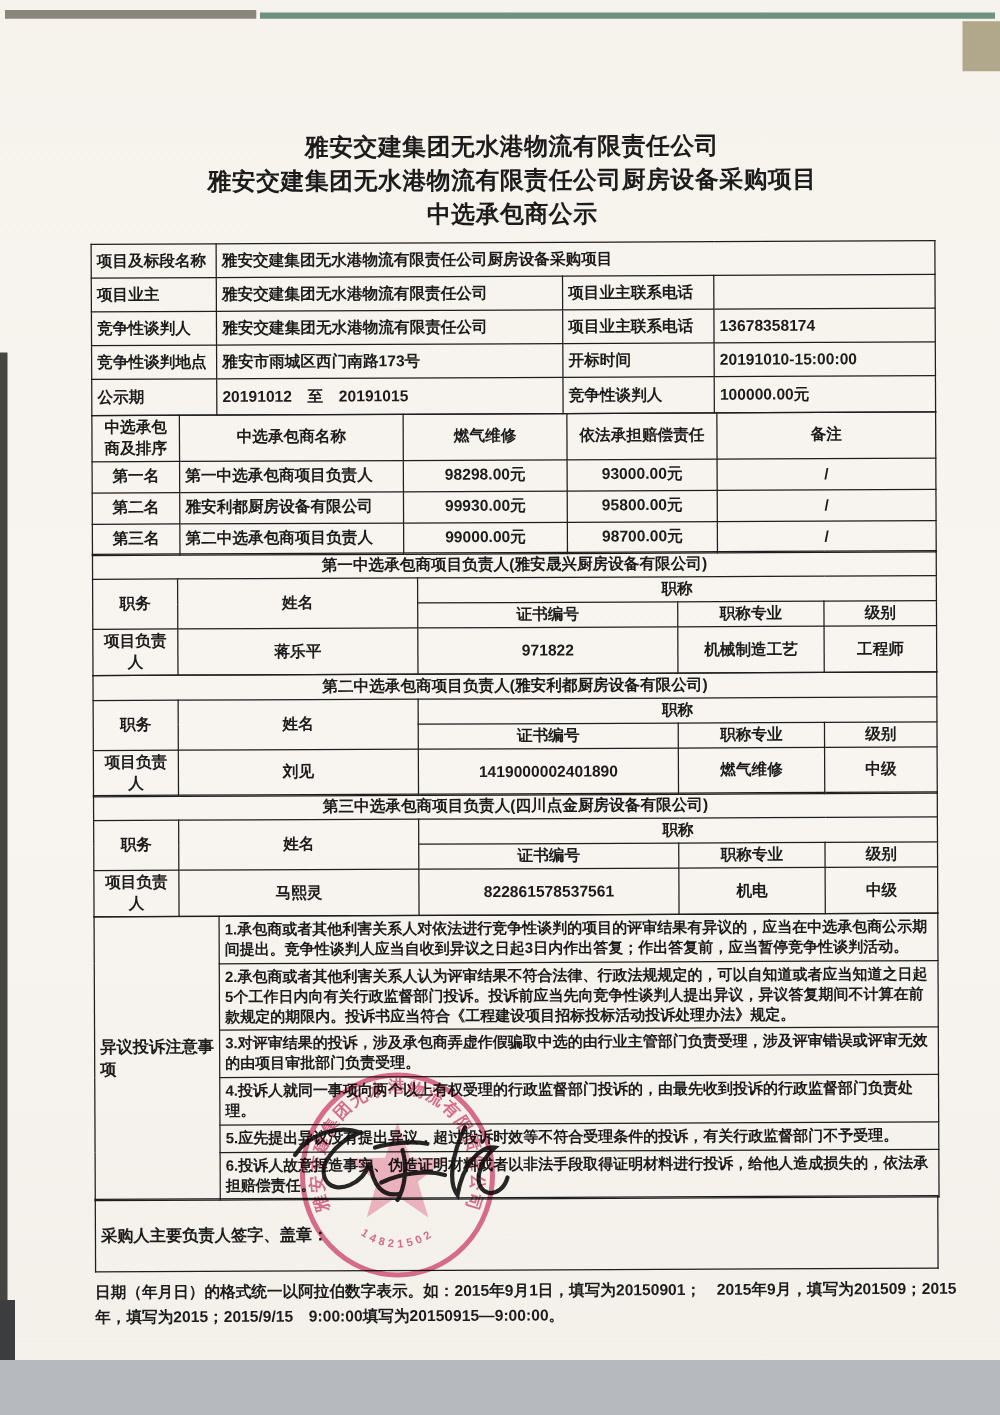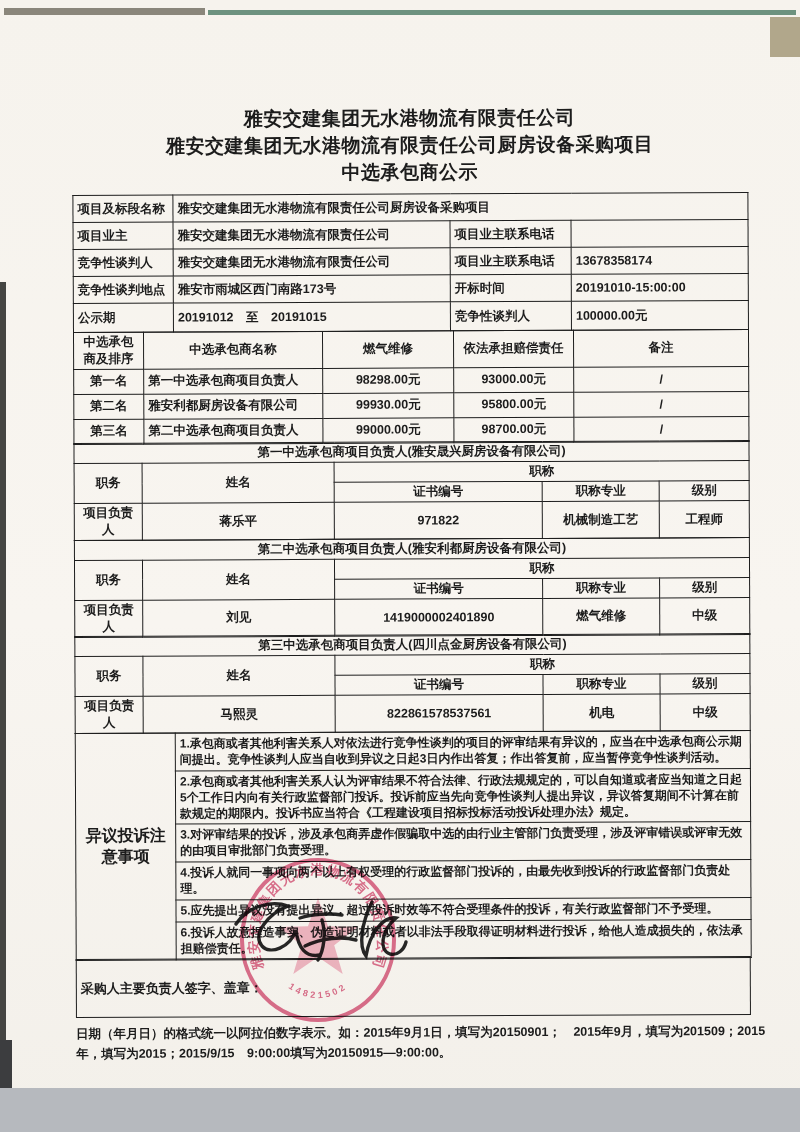--- a/index.html
+++ b/index.html
@@ -16,21 +16,21 @@
   .art-bottom-left{left:0;top:1040px;width:12px;height:92px;background:#3c3d3f;}
   
   .doc{position:absolute;left:72px;top:106px;width:675px;transform:rotate(-0.25deg);transform-origin:left top;}
   .title{text-align:center;font-weight:bold;font-size:19px;line-height:27px;margin:0 0 8px 0;letter-spacing:.5px;}
   table.tbl{width:675px;border-collapse:collapse;table-layout:fixed;font-size:12.5px;font-weight:bold;}
   table.tbl + table.tbl{margin-top:-1.5px;}
   .tbl td{border:1.5px solid #1e1e1e;padding:1px 4px;vertical-align:middle;overflow:hidden;}
   .lbl{text-align:left;padding-left:5px;}
   .ctr{text-align:center;}
   .sec-title{text-align:center;font-size:12.5px;}
-  .c-label{text-align:center;font-size:16px;padding:0 2px;}
+  .c-label{font-size:13px;padding:0 2px;}
   .c-item{font-size:12px;font-weight:bold;line-height:16px;padding:2px 6px;vertical-align:top;}
   .sig-cell{padding-left:8px;font-size:13px;}
   .footer{margin-top:6px;width:700px;font-size:12.5px;font-weight:bold;line-height:20px;}
   .overlay{position:absolute;left:0;top:0;pointer-events:none;}
   .stamp-ink{mix-blend-mode:multiply;}
 </style>
 </head>
 <body>
 
 <div class="page">

